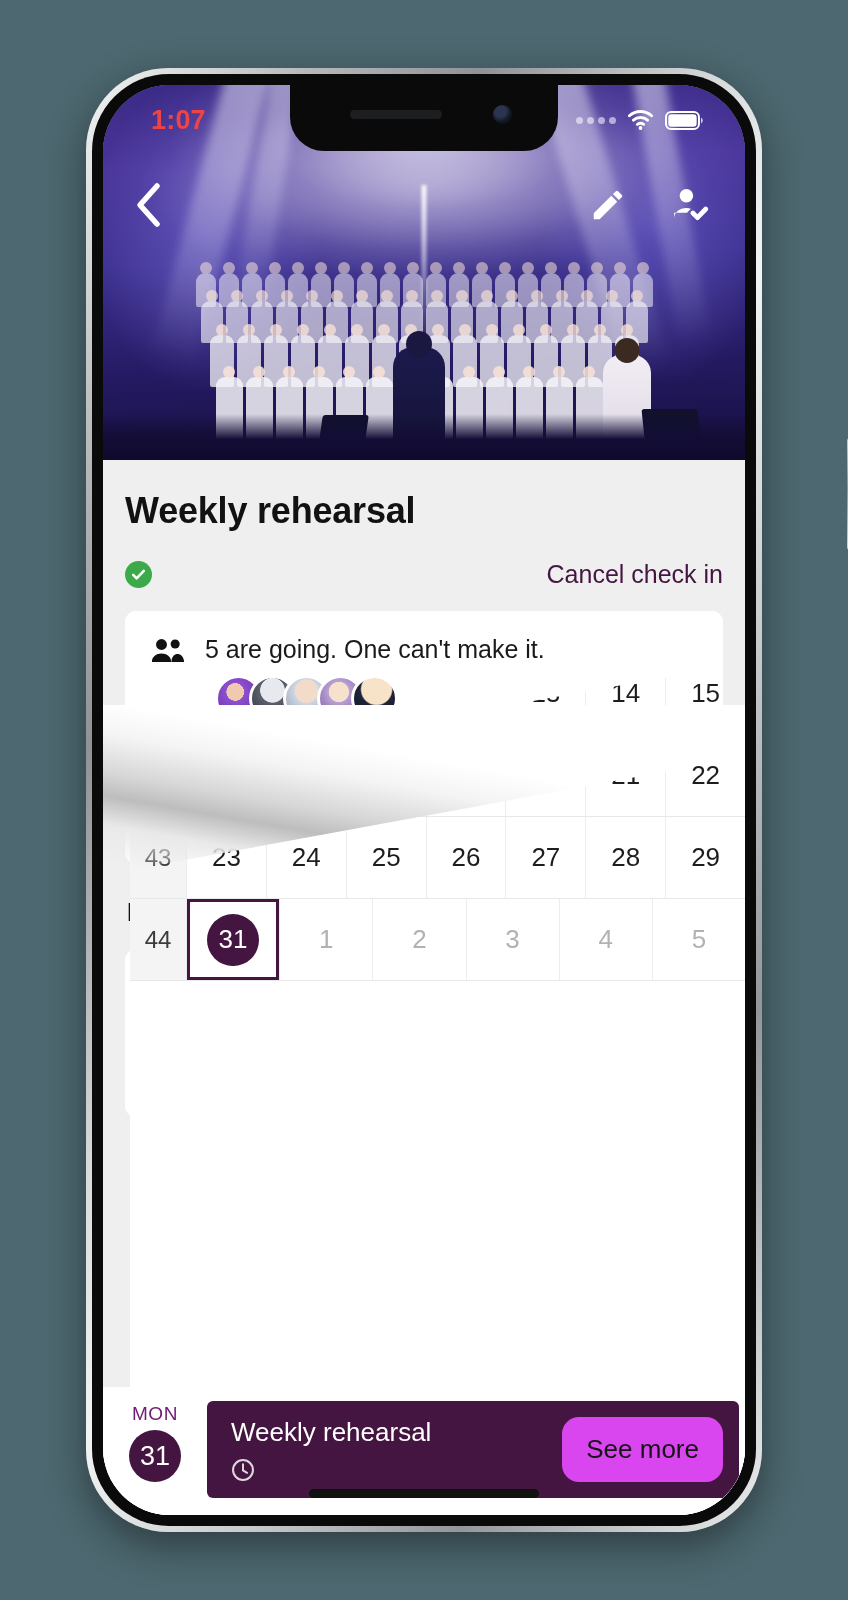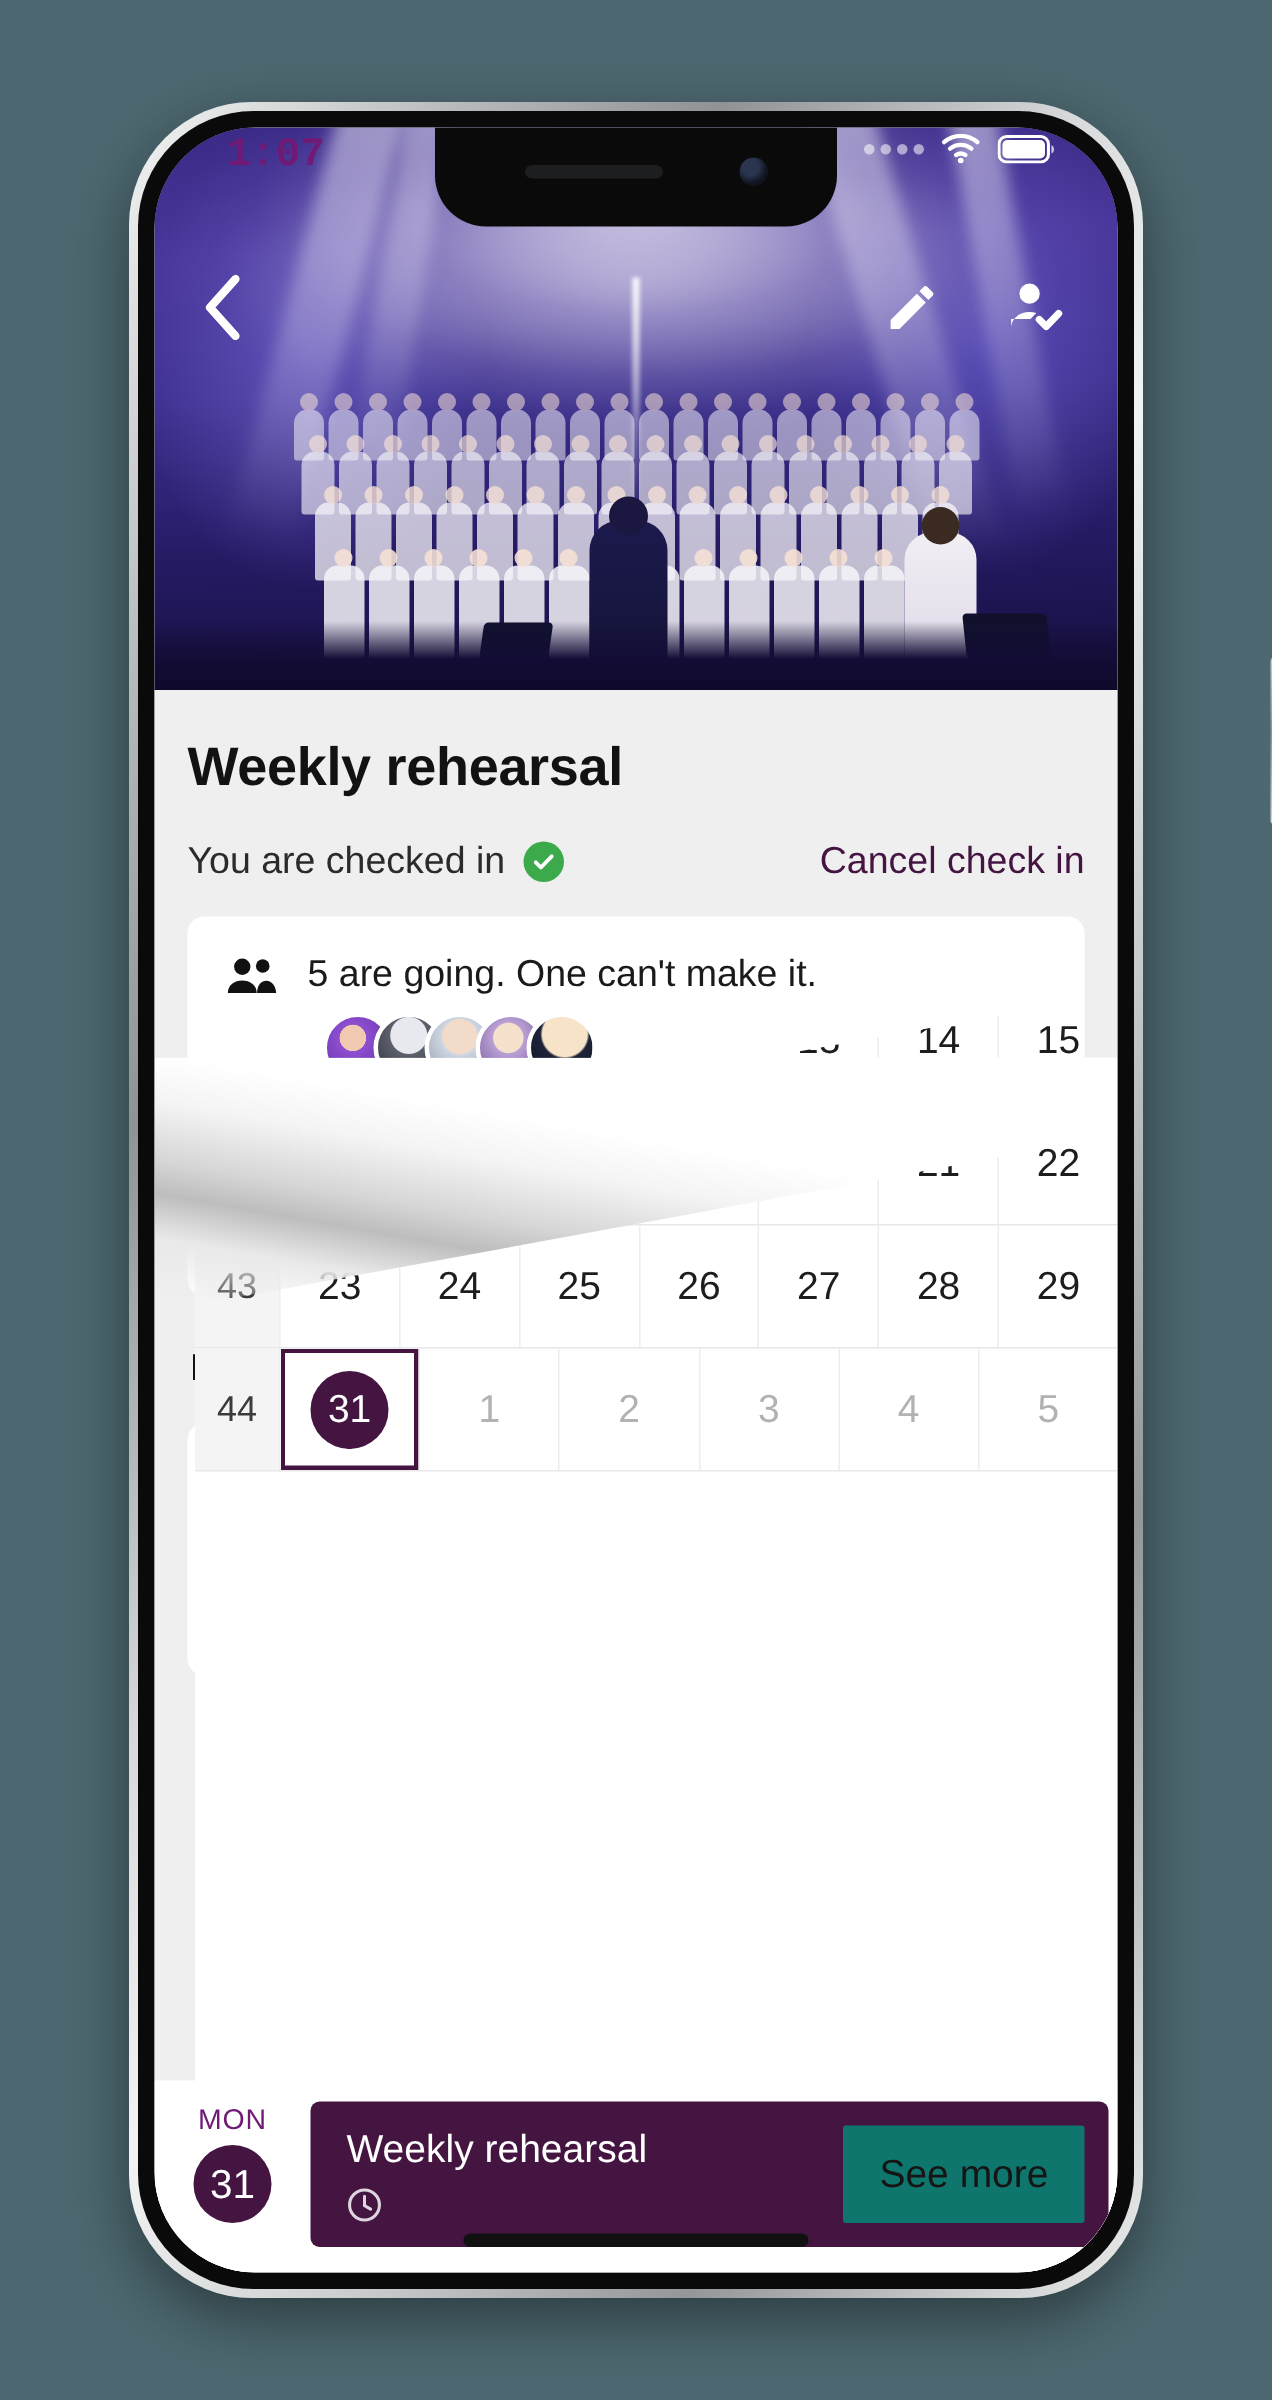--- a/index.html
+++ b/index.html
@@ -53,24 +53,23 @@
     background:#1d1e20; border-radius:5px;
   }
   #notch-camera{
     position:absolute; right:46px; top:20px; width:19px; height:19px;
     border-radius:50%;
     background:radial-gradient(circle at 38% 34%, #2b3550 0 32%, #121722 60%, #080a0f 100%);
   }
   #status-bar{
     position:absolute; top:0; left:0; right:0; height:66px;
     z-index:35;
-    display:flex; align-items:flex-start; justify-content:space-between;
+    display:flex; align-items:center; justify-content:space-between;
     padding:4px 42px 0 48px;
-    color:#701a75;
-    font-family:Liberation Mono, monospace;
+    color:#ef4444;
   }
   #status-time{ font-size:27px; font-weight:700; letter-spacing:.2px; }
   #status-right{ display:flex; align-items:center; gap:11px; }
   #signal-dots{ display:flex; gap:4px; align-items:center; }
   #signal-dots i{ display:block; width:7px; height:7px; border-radius:50%; background:rgba(255,255,255,.55); }
 
   
   #hero{
     position:absolute; top:0; left:0; width:100%; height:375px;
     overflow:hidden;
@@ -239,22 +238,22 @@
     flex:1; margin-right:6px;
     background:#451541; border-radius:6px;
     display:flex; align-items:center; justify-content:space-between;
     padding:16px 16px 16px 24px; min-height:92px;
   }
   #event-bar-info{ color:#fff; }
   #bar-title{ font-size:26px; }
   #bar-time-row{ display:flex; align-items:center; gap:11px; margin-top:10px; }
   #bar-time{ font-size:25px; color:#e9e2e9; }
   #see-more{
-    background:#0f766e; color:#151515; font-size:26px;
-    border-radius:2px; padding:17px 24px; cursor:pointer; flex:none;
+    background:#d946ef; color:#151515; font-size:26px;
+    border-radius:17px; padding:17px 24px; cursor:pointer; flex:none;
   }
   #home-indicator{
     position:absolute; bottom:17px; left:50%; transform:translateX(-50%);
     width:230px; height:9px; border-radius:5px; background:#111; z-index:20;
   }
 </style>
 </head>
 <body>
 
 <div id="phone-frame">
@@ -409,21 +408,20 @@
         </div>
       </div>
 
       <div id="content">
 
         <div id="event-meta">
           <div id="event-title">Weekly rehearsal</div>
 
           <div id="checkin-row">
             <div id="checkin-left">
-              <span id="checkin-status">You are checked in</span>
               <span id="check-icon">
                 <svg width="17" height="17" viewBox="0 0 16 16">
                   <path d="M3 8.4l3.2 3.2L13 4.6" fill="none" stroke="#fff" stroke-width="2.4" stroke-linecap="round" stroke-linejoin="round"></path>
                 </svg>
               </span>
             </div>
             <div id="cancel-checkin">Cancel check in</div>
           </div>
         </div>
 

